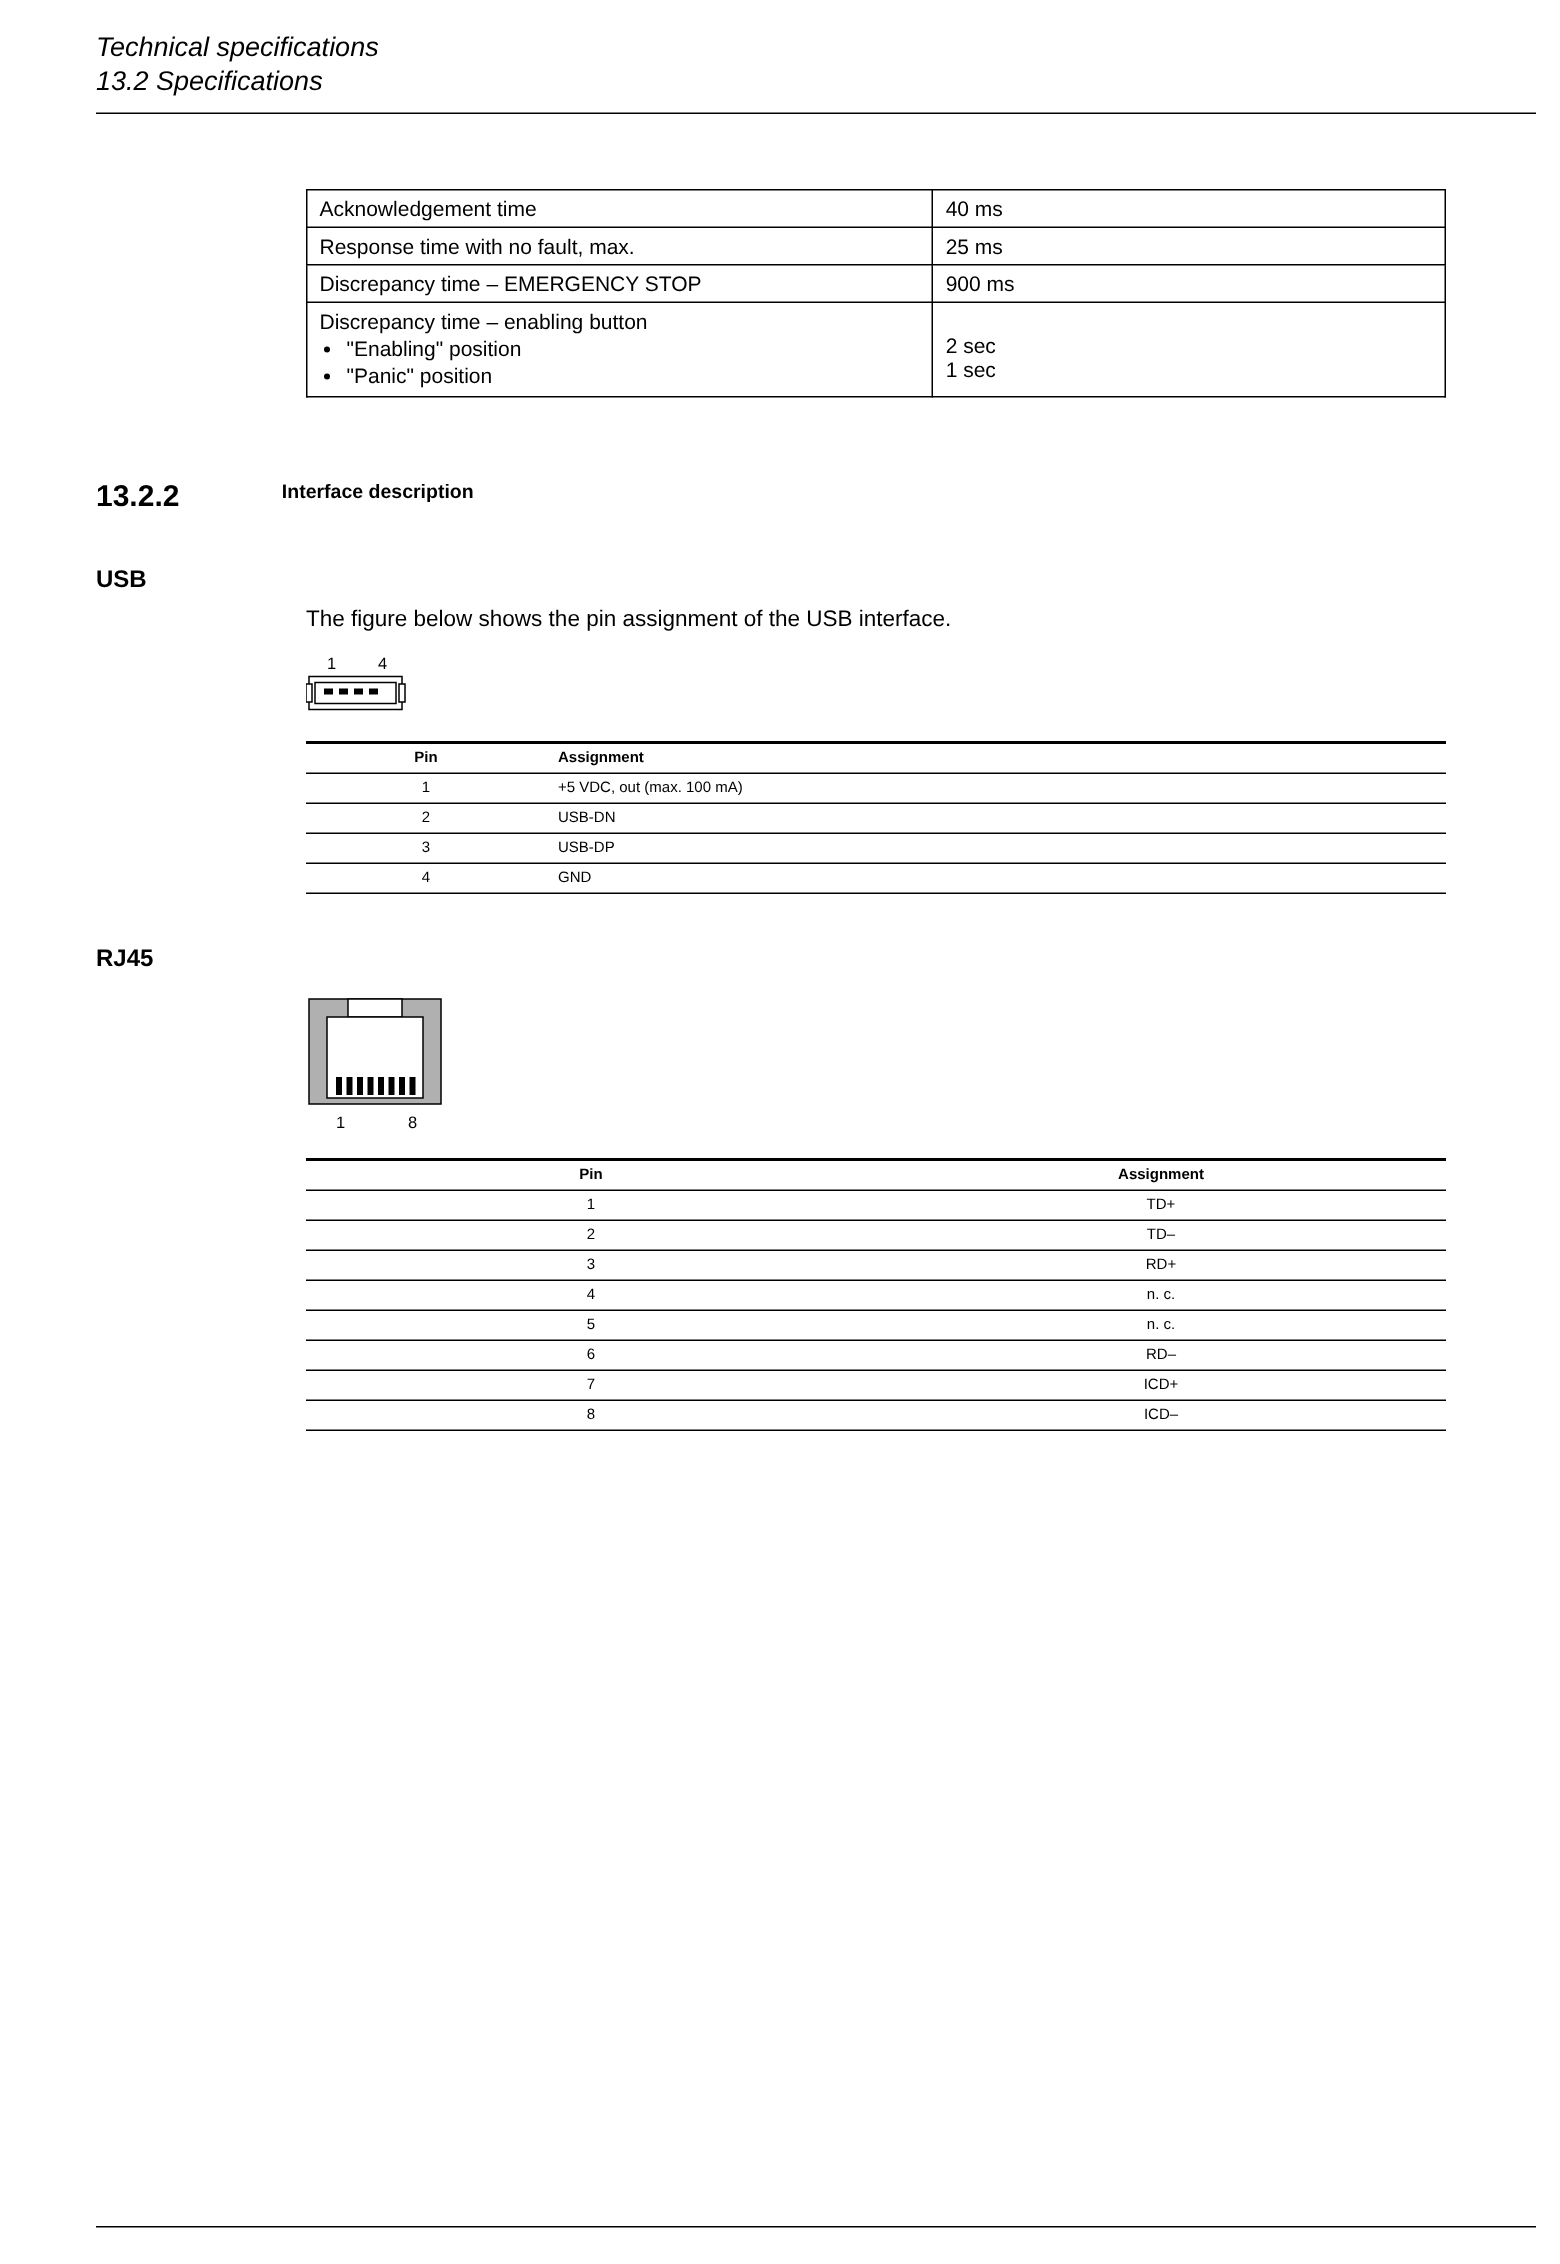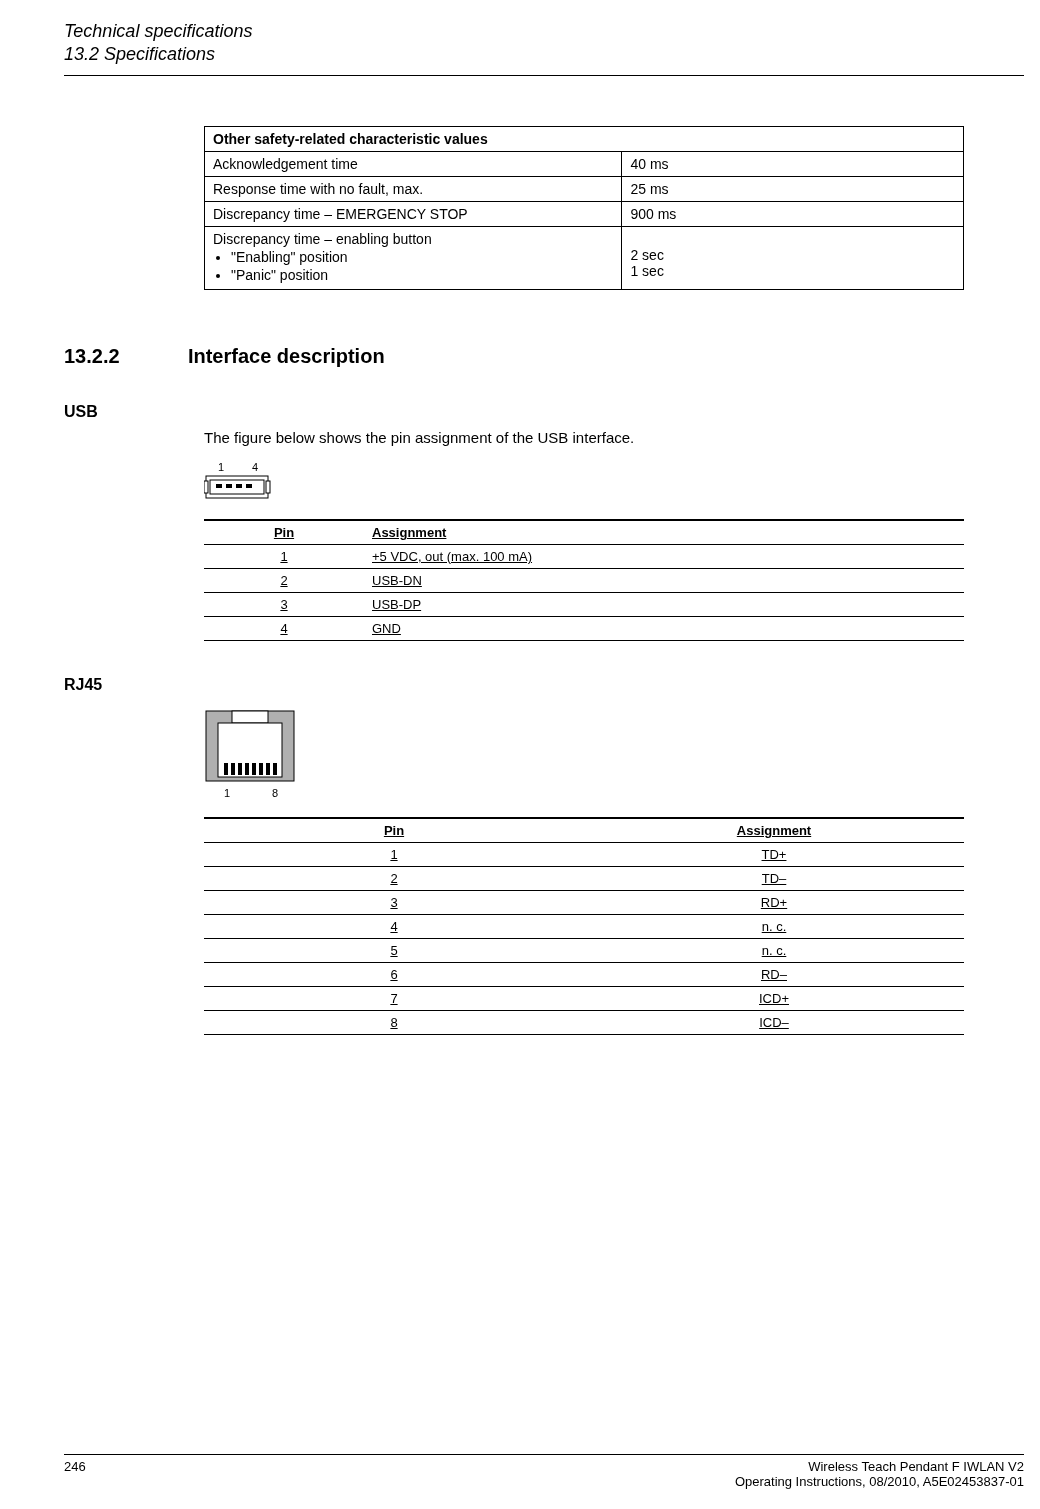--- a/index.html
+++ b/index.html
@@ -53,21 +53,21 @@
   }
   .section-num {
     font-weight: bold;
     font-size: 20px;
     display: inline-block;
     width: 120px;
     vertical-align: top;
   }
   .section-title {
     font-weight: bold;
-    font-size: 20px;
+    font-size: 13px;
     display: inline-block;
     vertical-align: top;
   }
   .section-row {
     margin-top: 55px;
     margin-bottom: 10px;
   }
   .subhead {
     font-weight: bold;
     font-size: 16px;
@@ -85,23 +85,22 @@
   }
   .figure-rj45 {
     margin-left: 140px;
     margin-top: 15px;
     margin-bottom: 10px;
   }
   .pin-table {
     width: 760px;
     margin-left: 140px;
     border-collapse: collapse;
-    font-size: 13px;
+    font-size: 10px;
     margin-top: 10px;
-    text-decoration: underline;
   }
   .pin-table th {
     border-top: 2px solid #000;
     border-bottom: 1px solid #000;
     padding: 4px 8px;
     font-weight: bold;
   }
   .pin-table td {
     border-bottom: 1px solid #000;
     padding: 4px 8px;
@@ -139,23 +138,20 @@
 <div class="page">
 
   <div class="header-left">
     <div>Technical specifications</div>
     <div>13.2 Specifications</div>
   </div>
   <hr class="header-rule">
 
   <table class="table-safety">
     <tbody>
-        <tr class="th-row">
-      <td colspan="2">Other safety-related characteristic values</td>
-    </tr>
     <tr>
       <td style="width:55%">Acknowledgement time</td>
       <td>40 ms</td>
     </tr>
     <tr>
       <td>Response time with no fault, max.</td>
       <td>25 ms</td>
     </tr>
     <tr>
       <td>Discrepancy time – EMERGENCY STOP</td>
@@ -284,22 +280,15 @@
         </tr>
     <tr>
           <td>8</td>
           <td>ICD–</td>
         </tr>
   </tbody>
     </table>
 
   <div class="footer">
     <hr>
-    <div class="footer-row">
-      <div>246</div>
-      <div class="footer-right">
-        <div>Wireless Teach Pendant F IWLAN V2</div>
-        <div>Operating Instructions, 08/2010, A5E02453837-01</div>
-      </div>
-    </div>
   </div>
 
 </div>
 
 </body></html>

